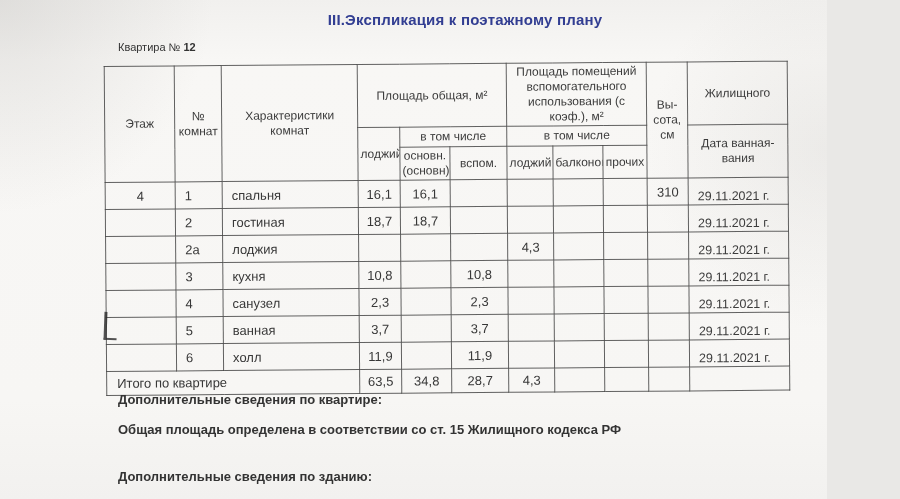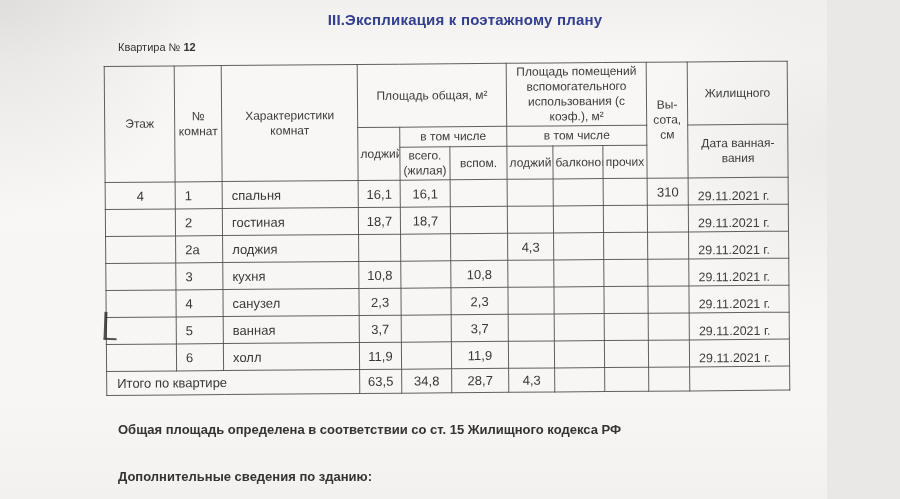--- a/index.html
+++ b/index.html
@@ -87,21 +87,21 @@
         <th rowspan="3">Вы­сота, см</th>
         <th>Жилищного</th>
       </tr>
       <tr class="h-mid">
         <th rowspan="2">лоджий</th>
         <th colspan="2">в том числе</th>
         <th colspan="3">в том числе</th>
         <th rowspan="2">Дата ванная­вания</th>
       </tr>
       <tr class="h-low">
-        <th>всего. (жилая)</th>
+        <th>основн. (основн)</th>
         <th>вспом.</th>
         <th>лоджий</th>
         <th>балконов</th>
         <th>прочих</th>
       </tr>
 
       <tr class="body-row">
         <td class="c-num">4</td>
         <td class="c-no">1</td>
         <td class="c-name">спальня</td>
@@ -204,16 +204,17 @@
         <td class="c-num"></td>
         <td class="c-date"></td>
       </tr>
     </tbody>
       </table>
   </div>
 
 
   <div class="artifact"></div>
 
+  <div class="note note-1">Дополнительные сведения по квартире:</div>
   <div class="note note-2">Общая площадь определена в соответствии со ст. 15 Жилищного кодекса РФ</div>
   <div class="note note-3">Дополнительные сведения по зданию:</div>
 
 </div>
 
 </body></html>

